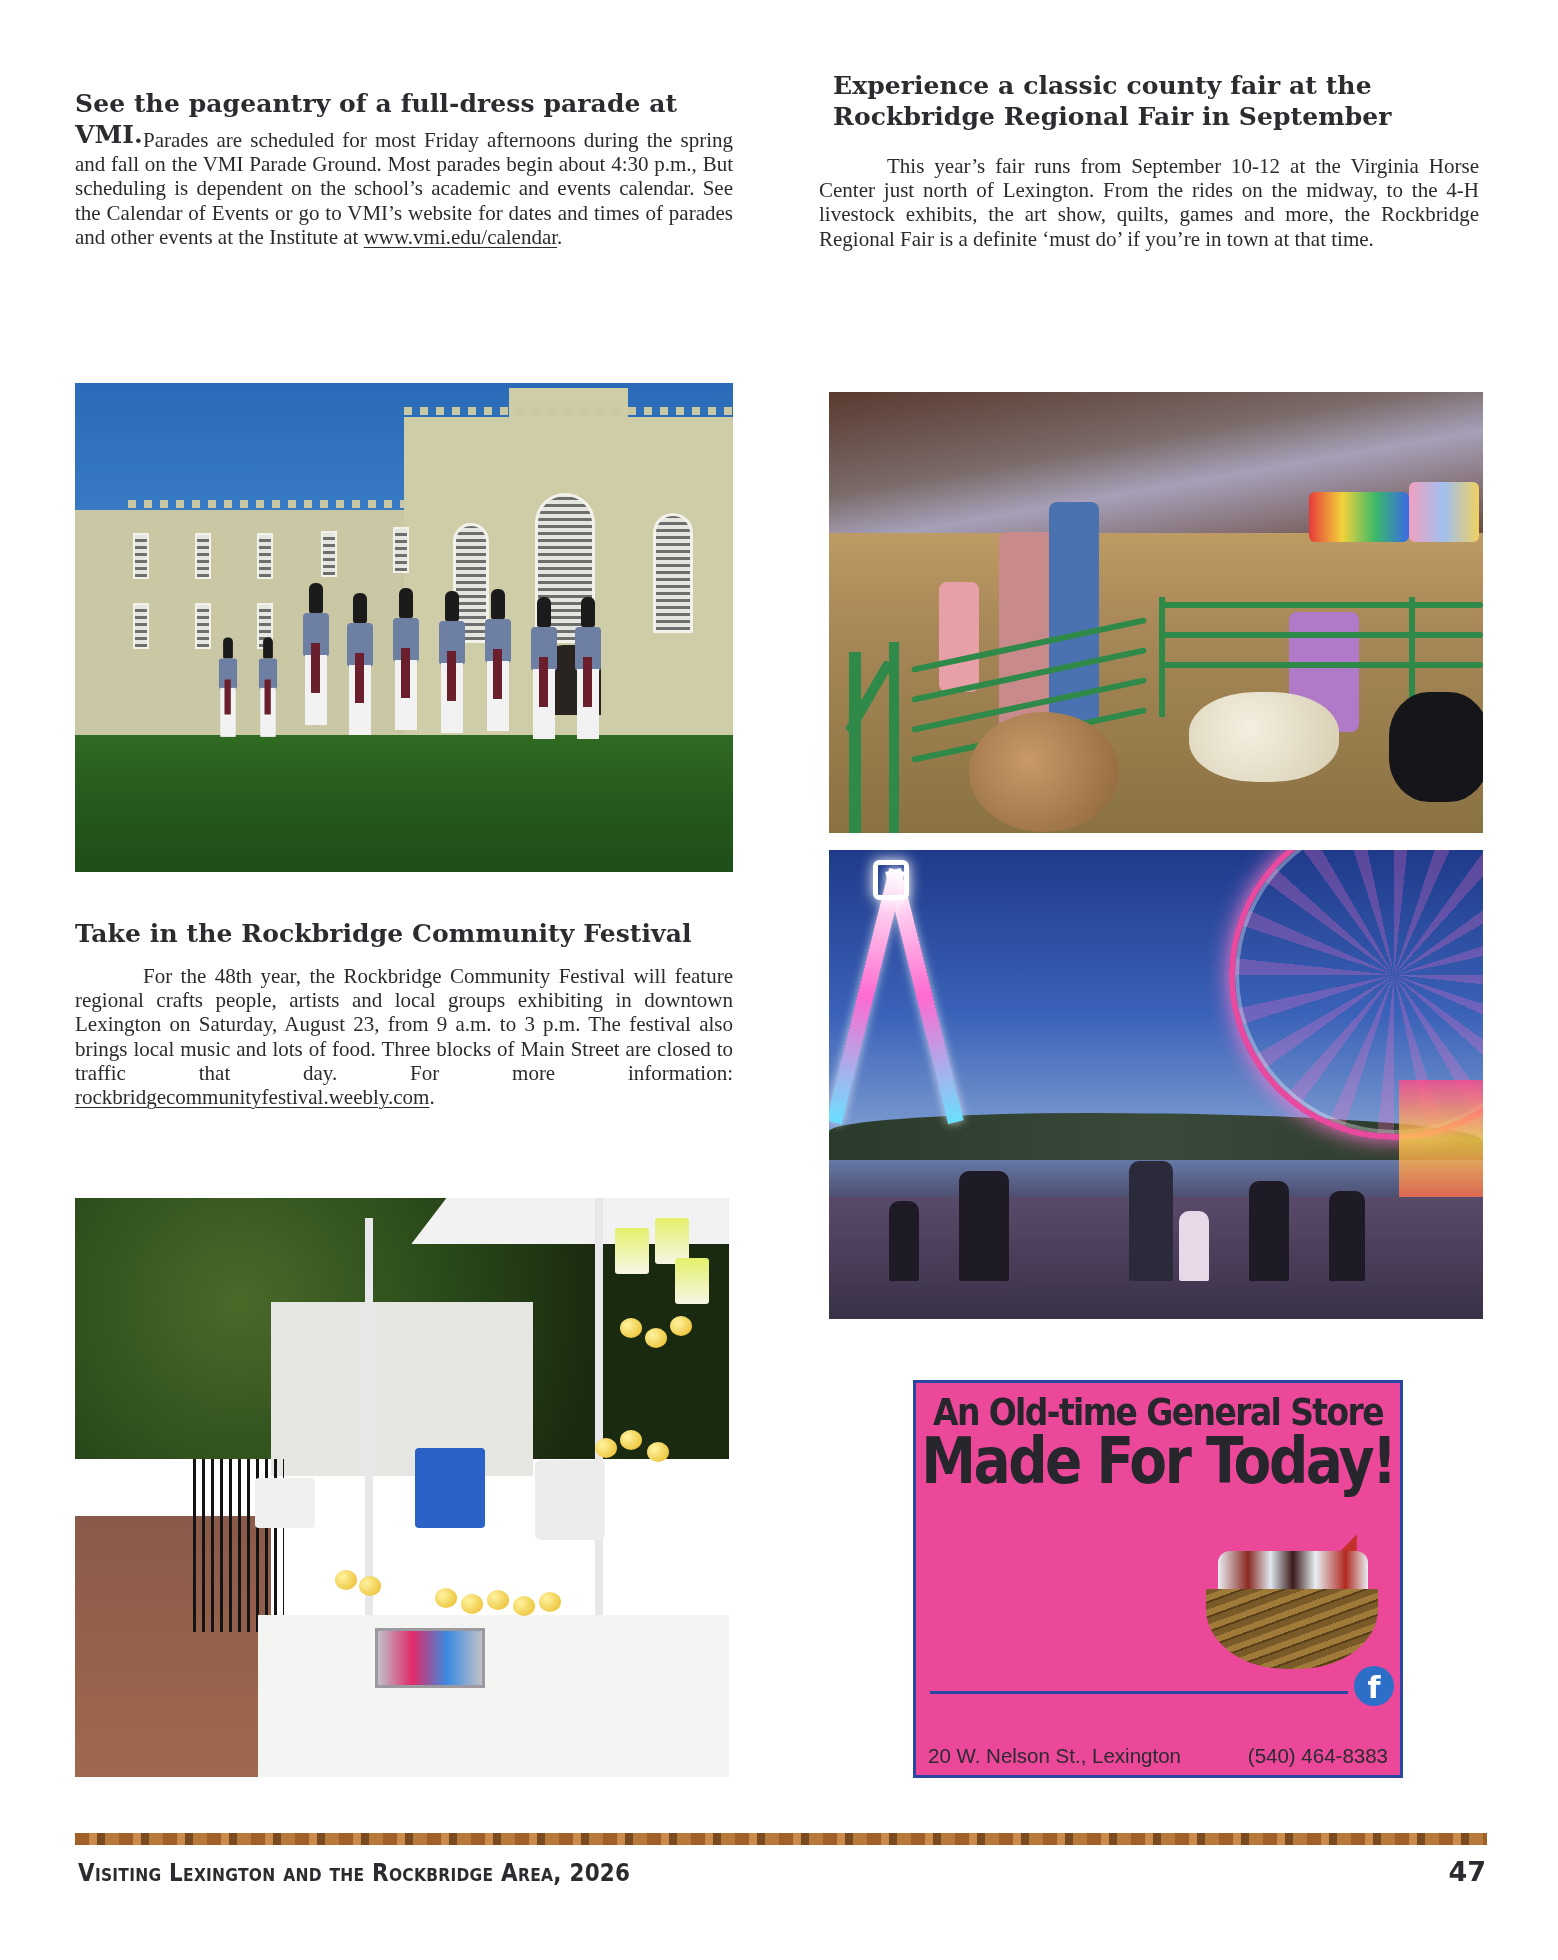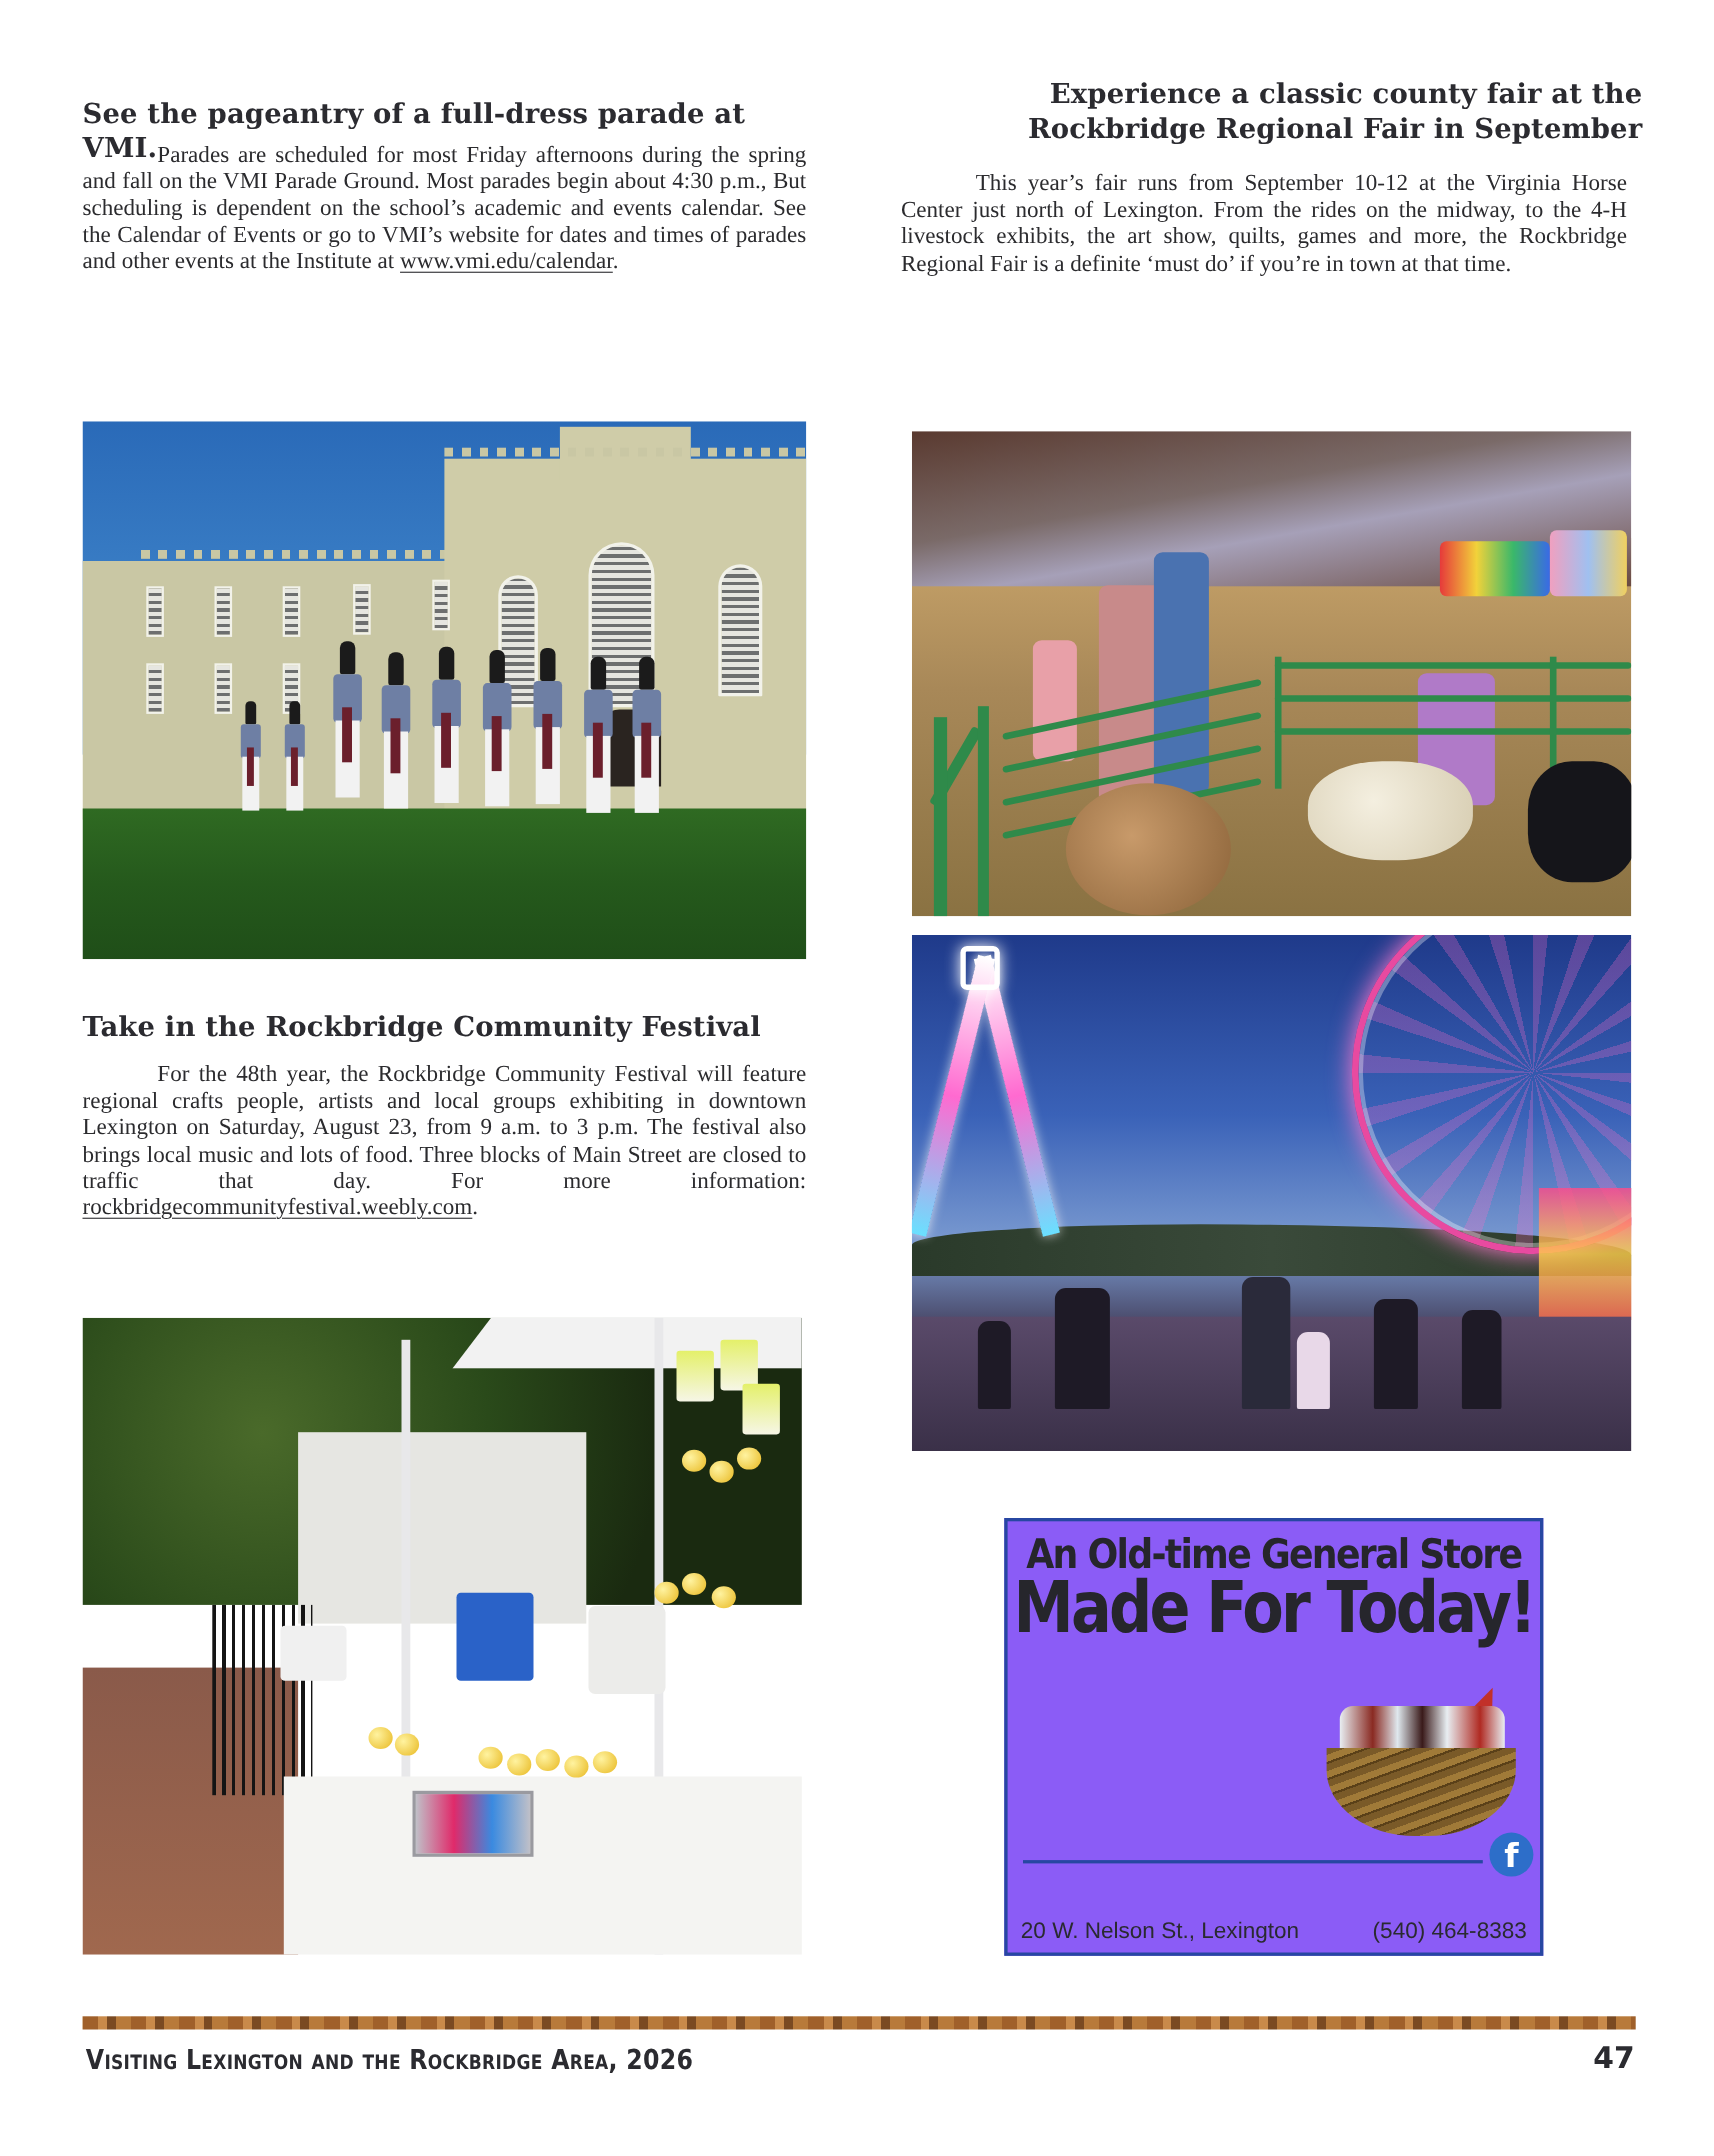--- a/index.html
+++ b/index.html
@@ -71,21 +71,21 @@
   .fs-fence { position:absolute; left:18%; top:45%; width:14%; height:30%; background: repeating-linear-gradient(90deg,#141414 0 3px, transparent 3px 9px); }
   .fs-table { position:absolute; left:28%; top:72%; width:72%; height:28%; background:#f4f4f2; }
   .fs-cooler { position:absolute; background:#2a62c8; border-radius:4px; }
   .fs-lemon { position:absolute; width:22px; height:20px; border-radius:50%; background: radial-gradient(circle at 35% 35%,#fff3a0,#e8b820); }
   .fs-cup { position:absolute; width:34px; height:46px; background: linear-gradient(180deg,#e4f06a,#f6f6e6); border-radius: 3px; }
   .fs-poles { position:absolute; width:8px; background:#e8e8ea; }
 
   
   .ad {
     position:absolute; left:913px; top:1380px; width:490px; height:398px;
-    border: 3px solid #2747a2; background:#8b5cf6;
+    border: 3px solid #2747a2; background:#ec4899;
   }
   .ad-tag {
     position:absolute; left:0; top:10px; width:100%; text-align:center;
     font-family: "DejaVu Sans", sans-serif; font-weight: bold; font-size: 33px; letter-spacing: -1.6px;
     color:#26262c; transform: scaleY(1.12);
   }
   .ad-headline {
     position:absolute; left:0; top:46px; width:100%; text-align:center;
     font-family: "DejaVu Sans", sans-serif; font-weight: bold; font-size: 55px; letter-spacing: -2.5px;
     color:#26262c; transform: scaleY(1.18);
@@ -250,21 +250,21 @@
   <div class="fs-lemon" style="left:360px; top:390px;"></div>
   <div class="fs-lemon" style="left:386px; top:396px;"></div>
   <div class="fs-lemon" style="left:412px; top:392px;"></div>
   <div class="fs-lemon" style="left:438px; top:398px;"></div>
   <div class="fs-lemon" style="left:464px; top:394px;"></div>
   <div class="fs-lemon" style="left:260px; top:372px;"></div>
   <div class="fs-lemon" style="left:284px; top:378px;"></div>
   <div style="position:absolute; left:300px; top:430px; width:110px; height:60px; background: linear-gradient(90deg,#c0c0c8,#e02a6a,#3a8ae0,#c0c0c8); border:3px solid #9a9aa0;"></div>
 </div>
 
-<h2 class="abs heading" style="left:833px; top:70px; width:660px;text-align:right;">Experience a classic county fair at the Rockbridge Regional Fair in September</h2>
+<h2 class="abs heading" style="left:833px; top:70px; width:660px;">Experience a classic county fair at the Rockbridge Regional Fair in September</h2>
 
 <div class="abs body-text" style="left:819px; top:154px; width:660px;">
   <p>This year’s fair runs from September 10-12 at the Virginia Horse Center just north of Lexington. From the rides on the midway, to the 4-H livestock exhibits, the art show, quilts, games and more, the Rockbridge Regional Fair is a definite ‘must do’ if you’re in town at that time.</p>
 </div>
 
 <div class="photo" style="left:829px; top:392px; width:654px; height:441px;" title="Young woman with calves in a green-fenced livestock pen">
   <div class="ls-floor"></div>
   <div class="ls-roof"></div>
   <div class="ls-bounce" style="left:480px; top:100px; width:100px; height:50px;"></div>
   <div class="ls-bounce" style="left:580px; top:90px; width:70px; height:60px; background: linear-gradient(90deg,#f0a0c0,#a0c0f0,#f0d060);"></div>

